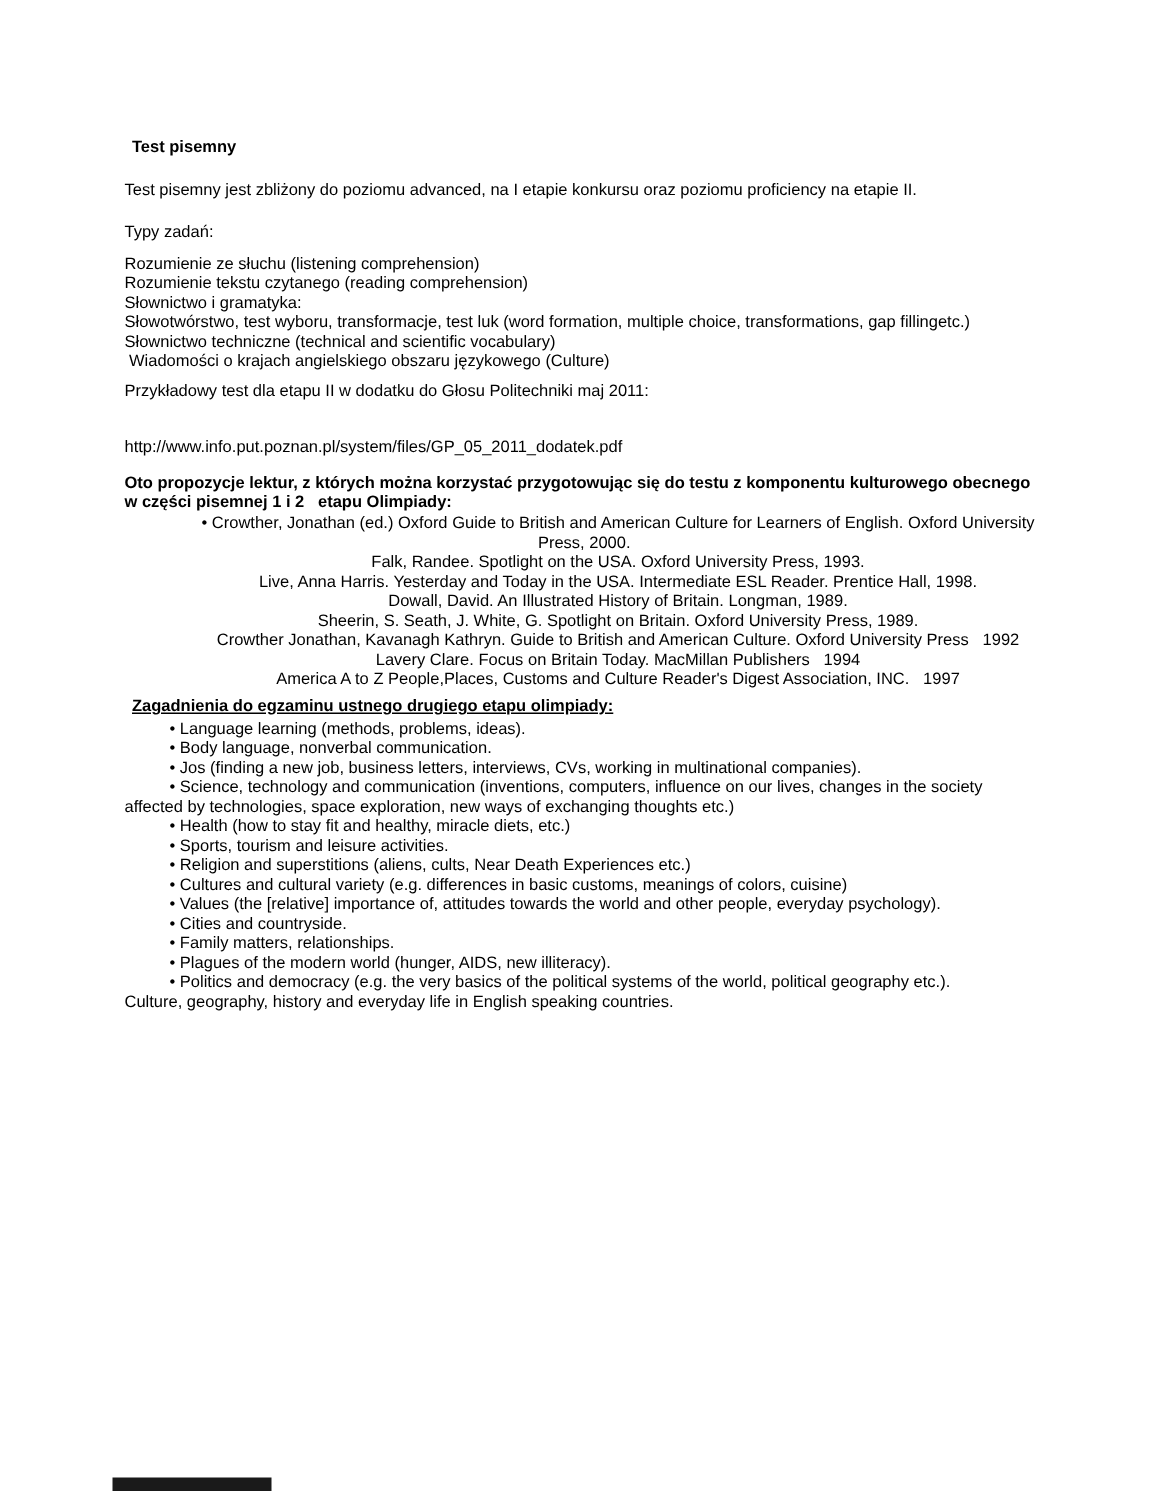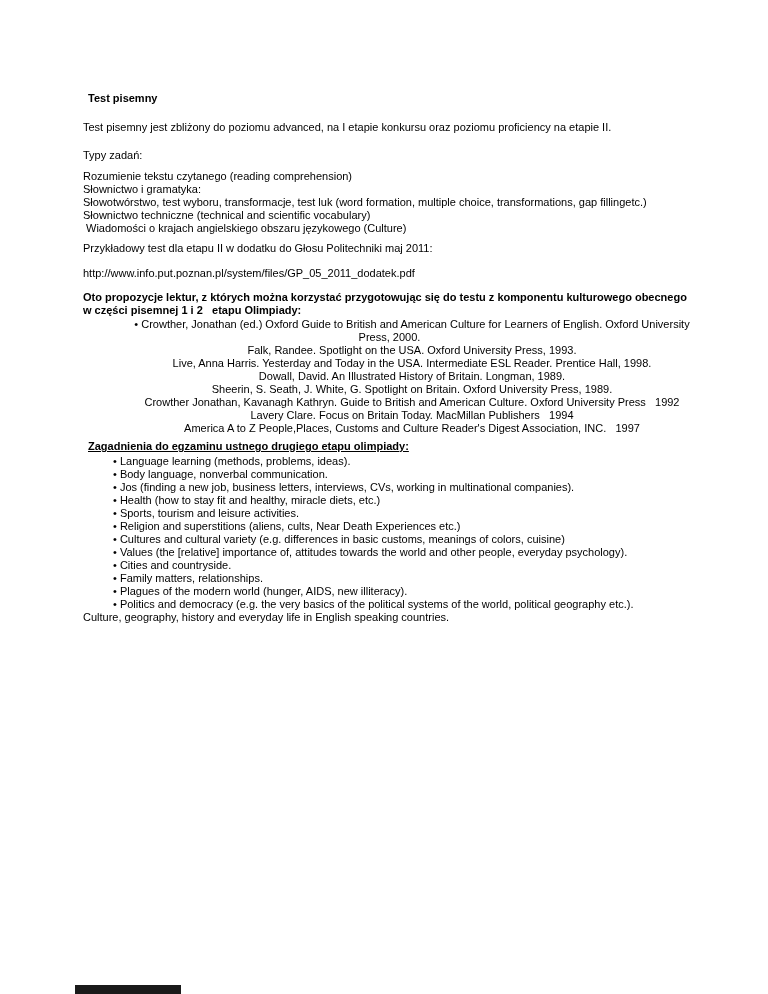--- a/index.html
+++ b/index.html
@@ -18,21 +18,21 @@
     position: absolute;
     inset: 0;
     padding: 92px 72px 16px 83px;
   }
   .txt { white-space: pre-wrap; }
   .title { font-weight: bold; text-indent: 5px; margin-bottom: 16px; }
   .intro { margin-bottom: 15px; }
   .types-heading { margin-bottom: 8px; }
   .types { margin-bottom: 7px; }
   .types .txt.last { text-indent: 3px; }
-  .sample-label { margin-bottom: 12px; }
+  .sample-label { margin-bottom: 24px; }
   .sample-url { margin-bottom: 11px; }
   .reading-heading { font-weight: bold; margin-bottom: 1px; }
   .reading-item { text-indent: 45px; text-align: center; }
   .reading { margin-bottom: 5px; }
   .oral-heading { font-weight: bold; text-indent: 5px; margin-bottom: 2px; text-decoration: underline; }
   .topic { text-indent: 30px; }
   .closing { text-indent: 0; }
   .bottom-bar {
     position: absolute;
     left: 75px;
@@ -47,20 +47,21 @@
 
 <div class="page">
 
   <div class="txt title">Test pisemny</div>
 
   <div class="txt intro">Test pisemny jest zbliżony do poziomu advanced, na I etapie konkursu oraz poziomu proficiency na etapie II.</div>
 
   <div class="txt types-heading">Typy zadań:</div>
 
   <div class="types">
+    <div class="txt">Rozumienie ze słuchu (listening comprehension)</div>
     <div class="txt">Rozumienie tekstu czytanego (reading comprehension)</div>
     <div class="txt">Słownictwo i gramatyka:</div>
     <div class="txt">Słowotwórstwo, test wyboru, transformacje, test luk (word formation, multiple choice, transformations, gap fillingetc.)</div>
     <div class="txt">Słownictwo techniczne (technical and scientific vocabulary)</div>
     <div class="txt last">Wiadomości o krajach angielskiego obszaru językowego (Culture)</div>
   </div>
 
   <div class="txt sample-label">Przykładowy test dla etapu II w dodatku do Głosu Politechniki maj 2011:</div>
 
   <div class="txt sample-url">http://www.info.put.poznan.pl/system/files/GP_05_2011_dodatek.pdf</div>
@@ -77,20 +78,21 @@
     <div class="txt reading-item">Lavery Clare. Focus on Britain Today. MacMillan Publishers   1994</div>
     <div class="txt reading-item">America A to Z People,Places, Customs and Culture Reader's Digest Association, INC.   1997</div>
   </div>
 
   <div class="txt oral-heading">Zagadnienia do egzaminu ustnego drugiego etapu olimpiady:</div>
 
   <div class="topics">
     <div class="txt topic">• Language learning (methods, problems, ideas).</div>
     <div class="txt topic">• Body language, nonverbal communication.</div>
     <div class="txt topic">• Jos (finding a new job, business letters, interviews, CVs, working in multinational companies).</div>
+    <div class="txt topic">• Science, technology and communication (inventions, computers, influence on our lives, changes in the society affected by technologies, space exploration, new ways of exchanging thoughts etc.)</div>
     <div class="txt topic">• Health (how to stay fit and healthy, miracle diets, etc.)</div>
     <div class="txt topic">• Sports, tourism and leisure activities.</div>
     <div class="txt topic">• Religion and superstitions (aliens, cults, Near Death Experiences etc.)</div>
     <div class="txt topic">• Cultures and cultural variety (e.g. differences in basic customs, meanings of colors, cuisine)</div>
     <div class="txt topic">• Values (the [relative] importance of, attitudes towards the world and other people, everyday psychology).</div>
     <div class="txt topic">• Cities and countryside.</div>
     <div class="txt topic">• Family matters, relationships.</div>
     <div class="txt topic">• Plagues of the modern world (hunger, AIDS, new illiteracy).</div>
     <div class="txt topic">• Politics and democracy (e.g. the very basics of the political systems of the world, political geography etc.).</div>
     <div class="txt closing">Culture, geography, history and everyday life in English speaking countries.</div>

